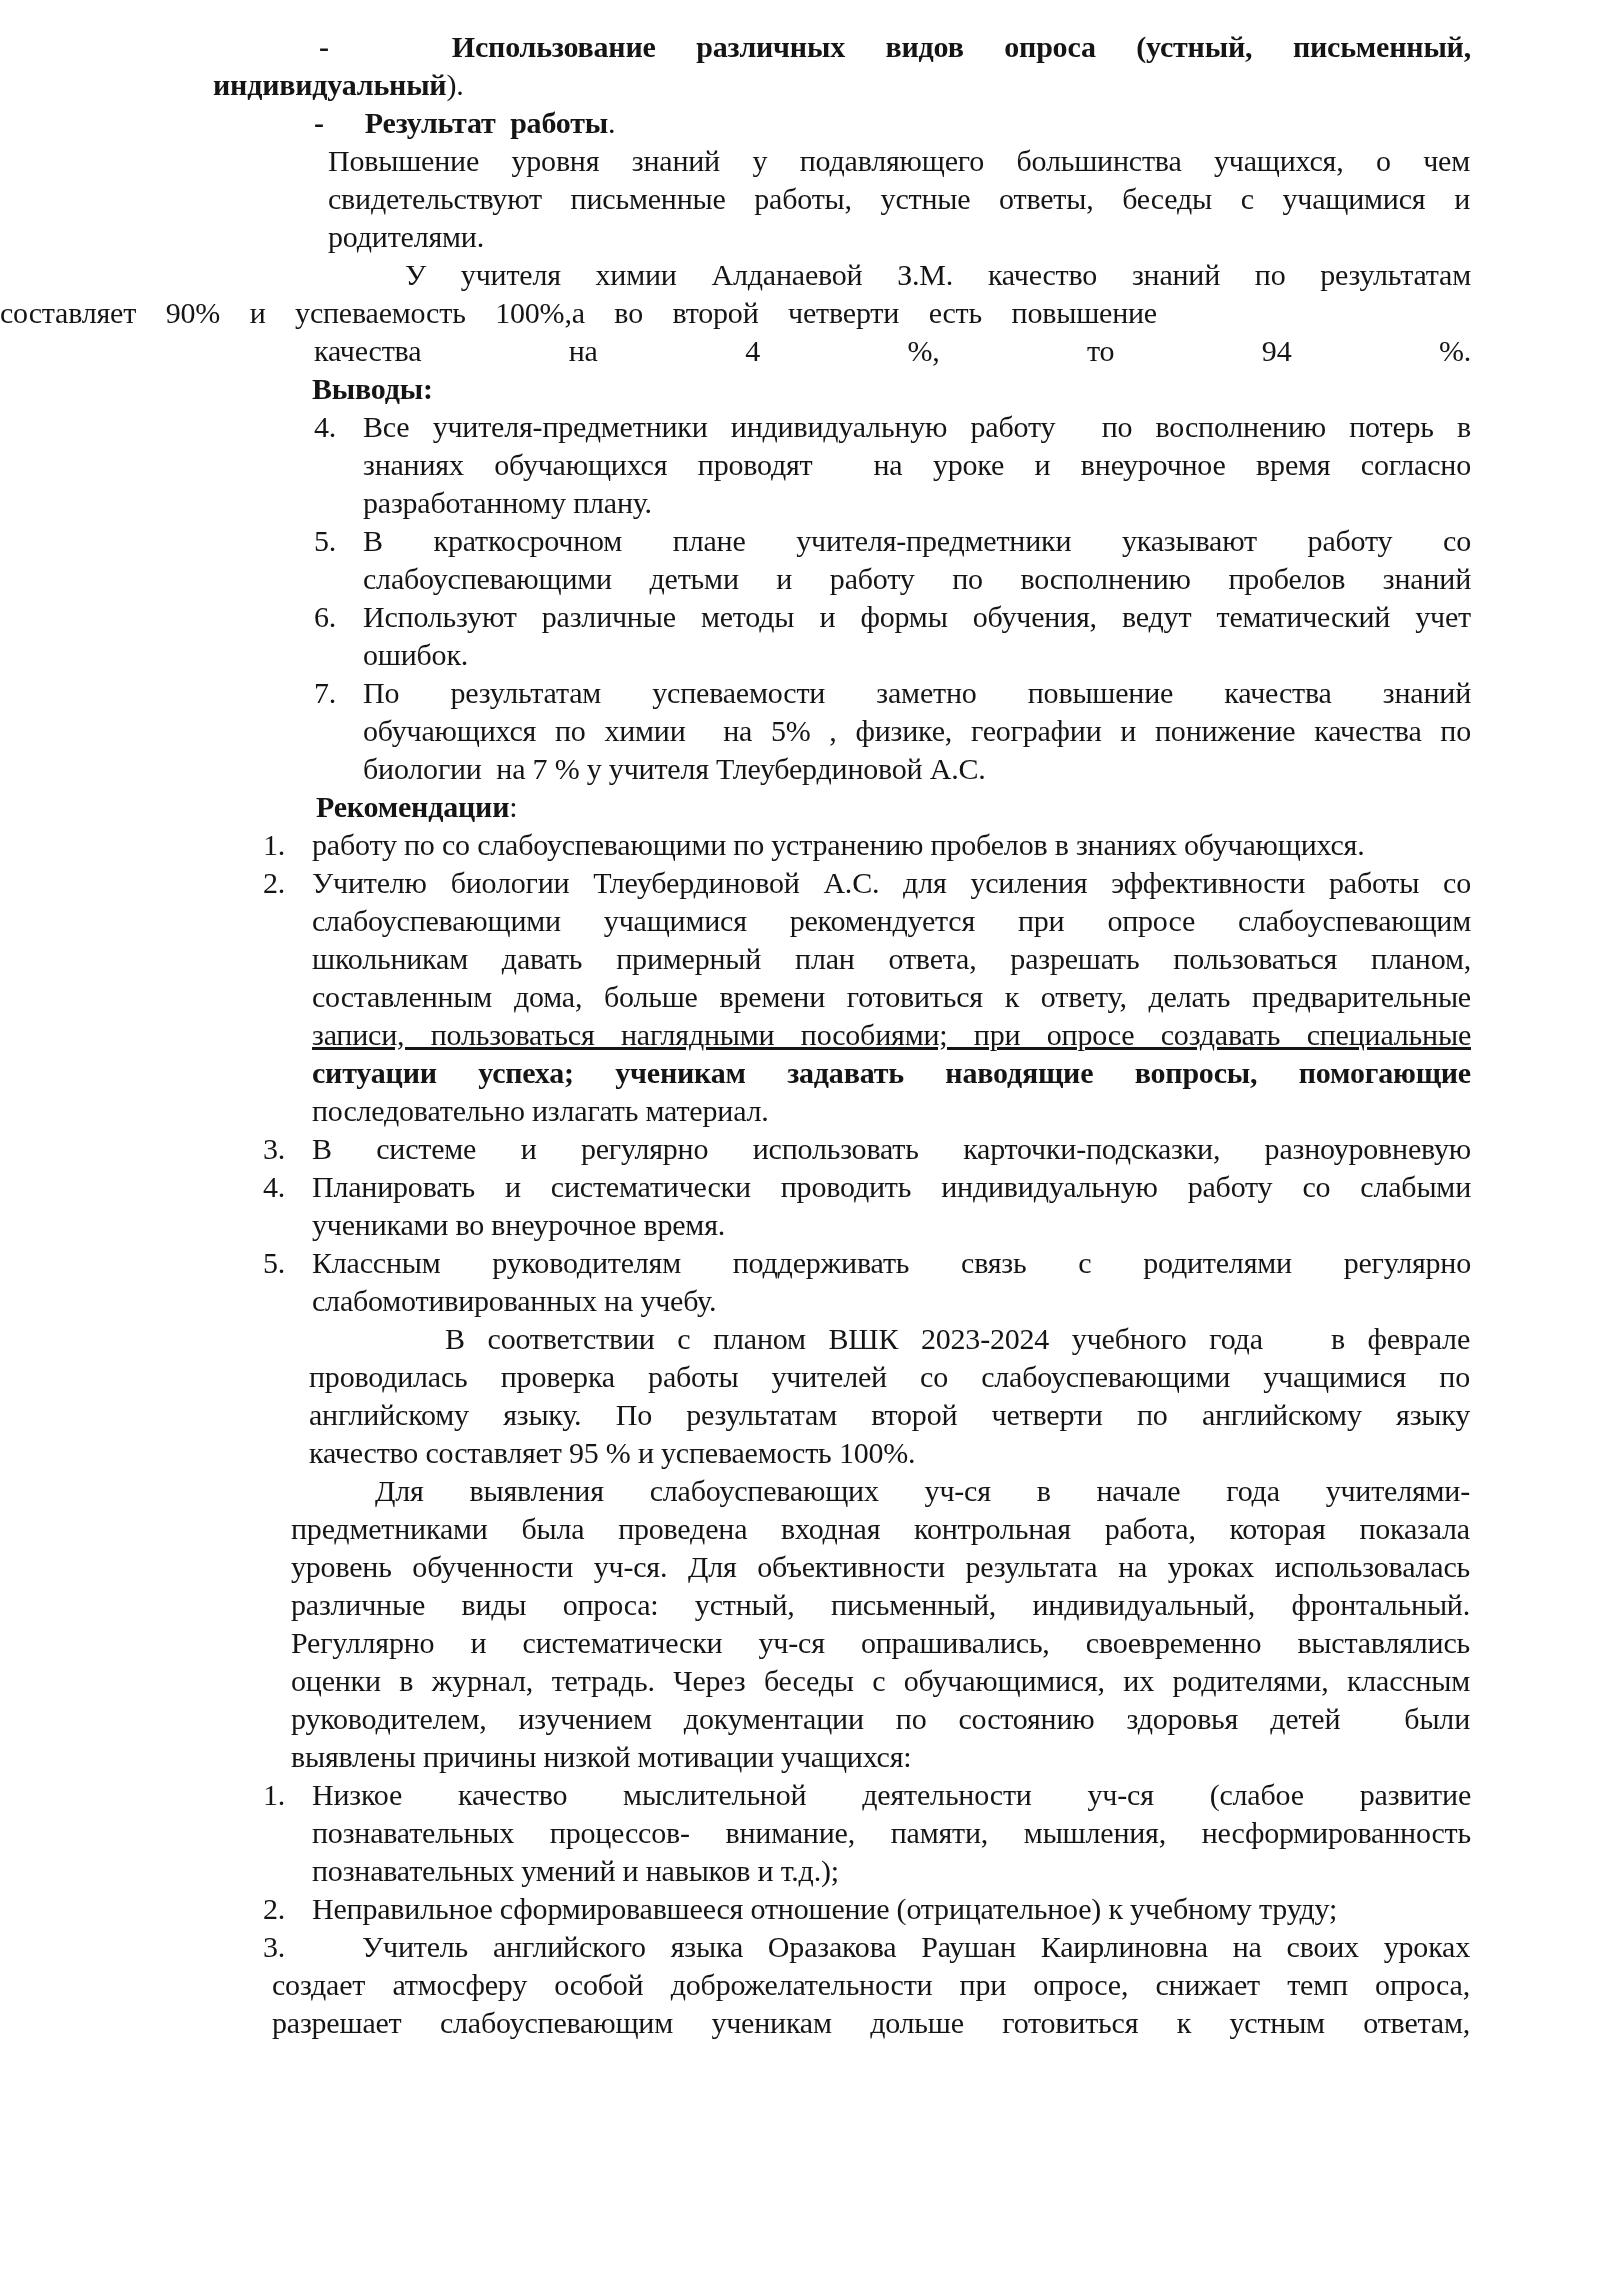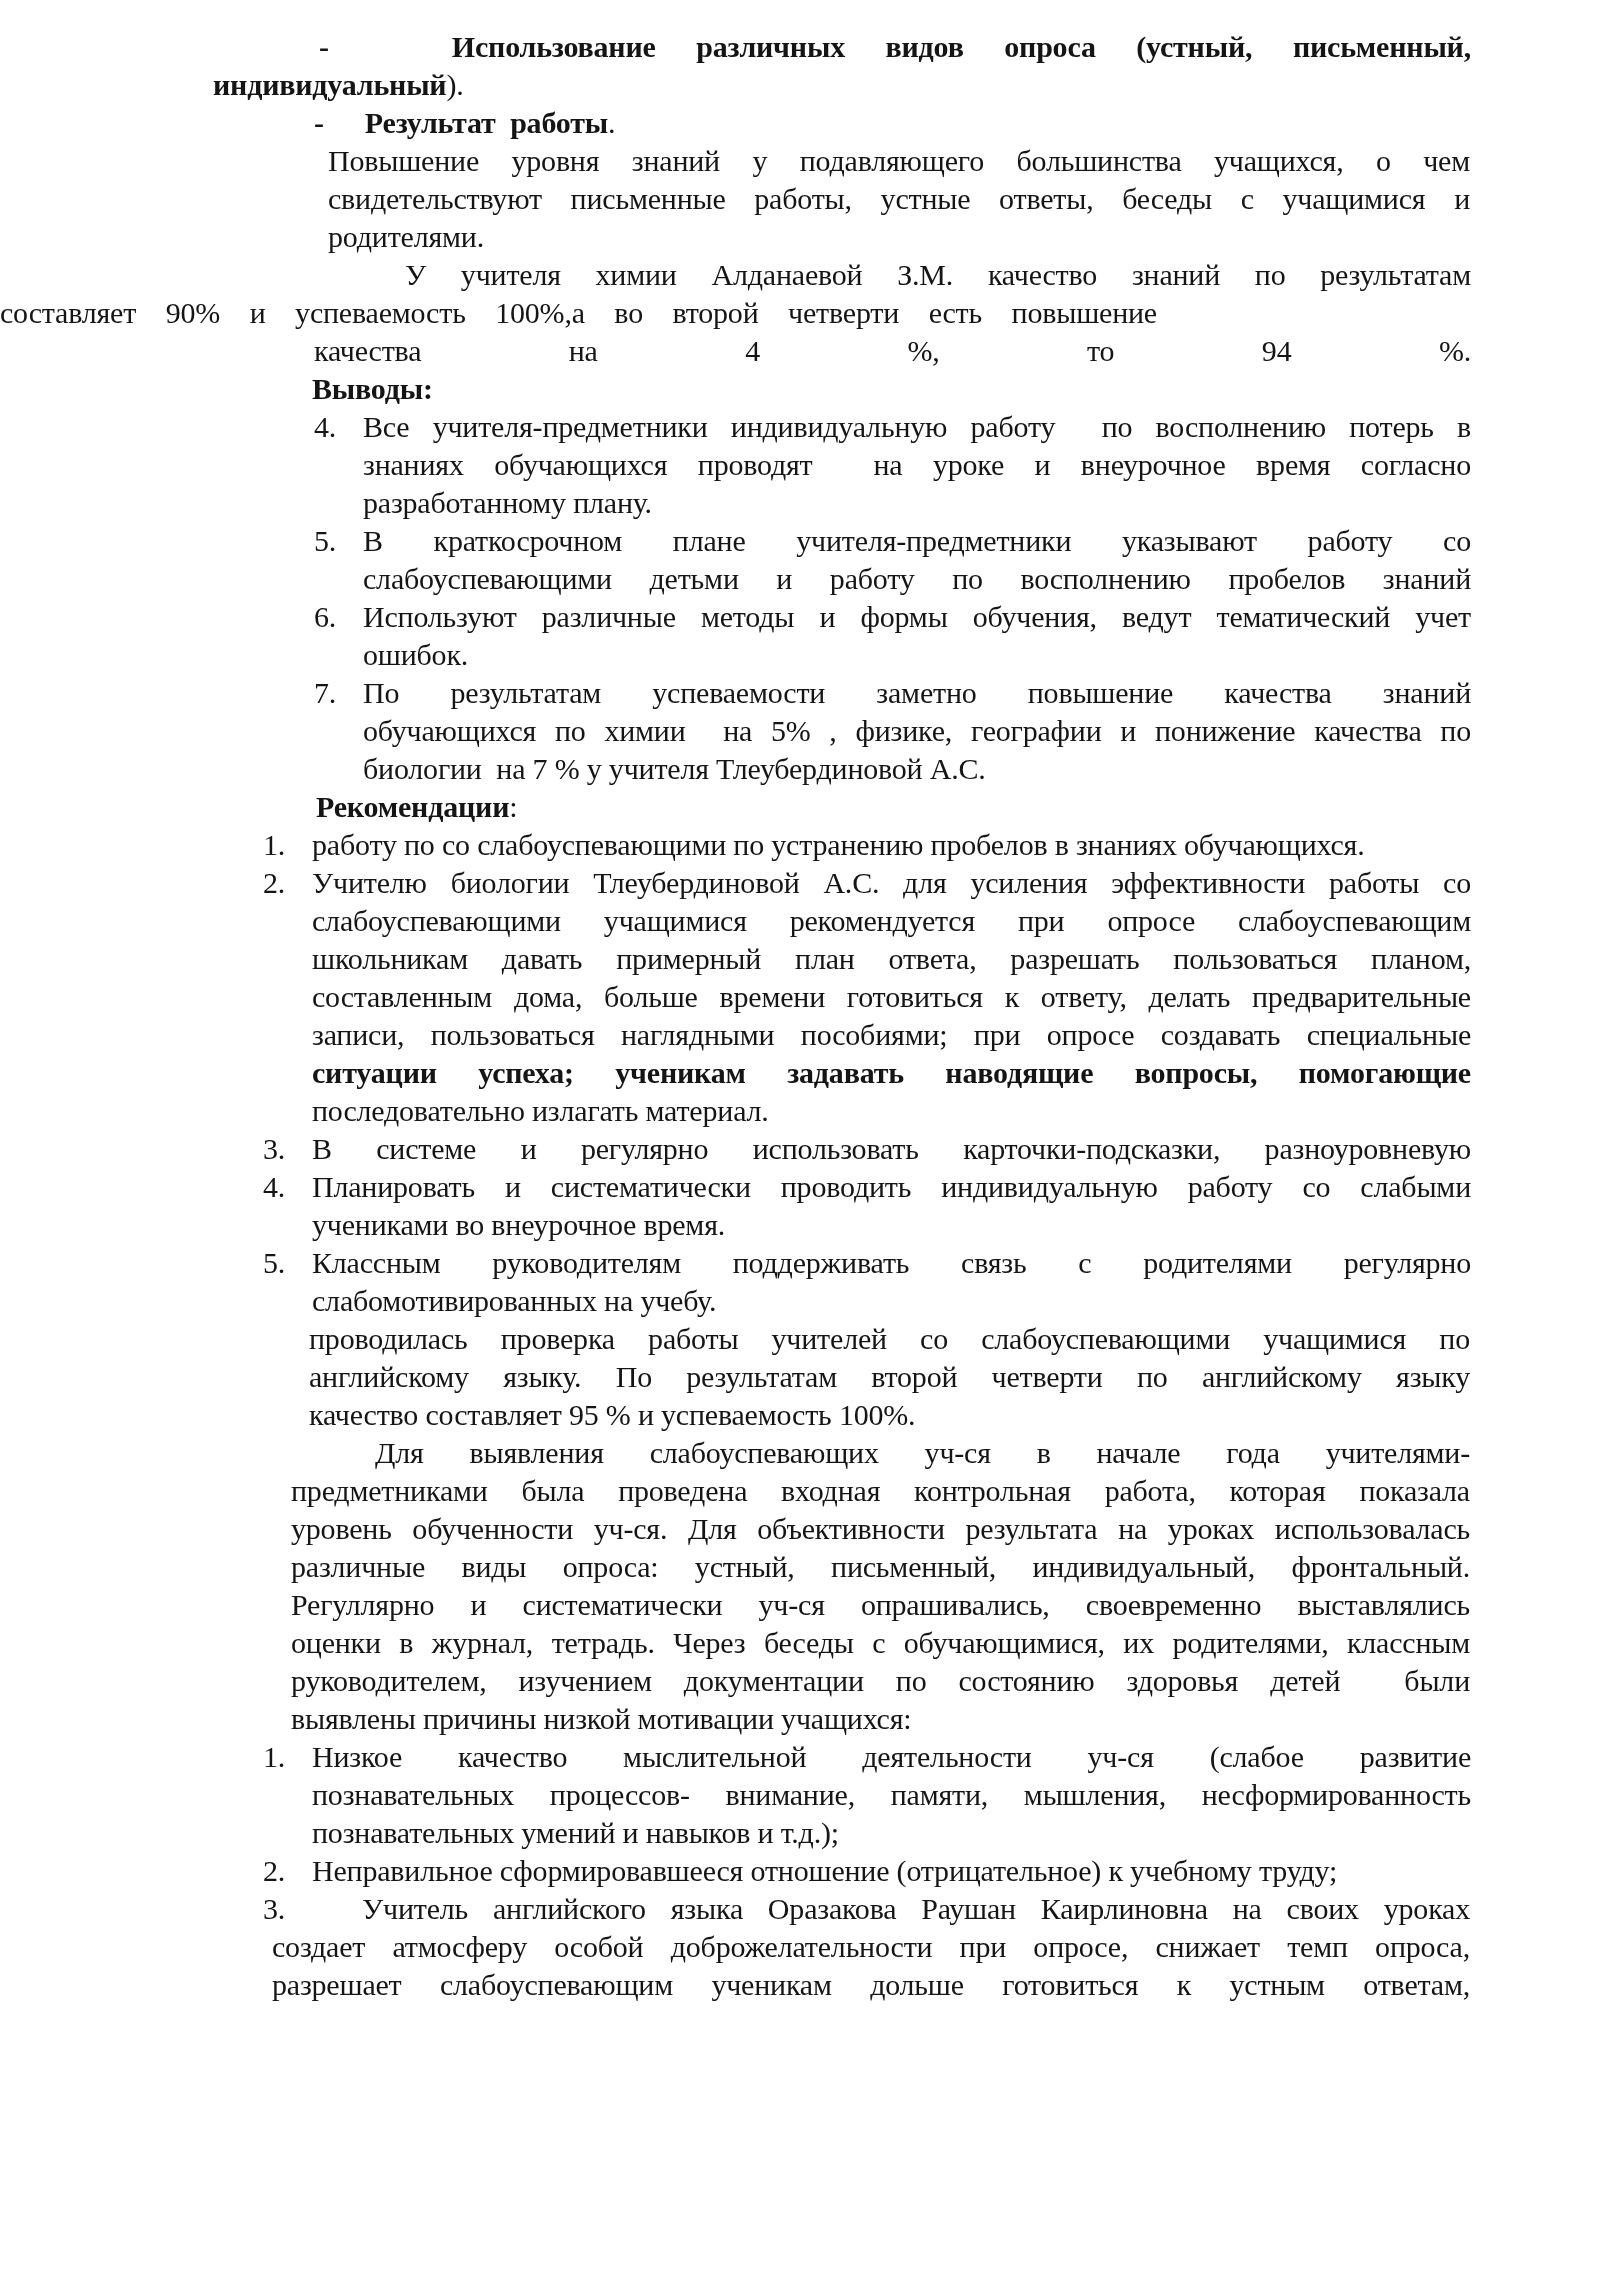--- a/index.html
+++ b/index.html
@@ -49,28 +49,29 @@
     <div class="line just" style="margin-left: 363px; width: 1108px;"><span class="marker" style="left: -49px;">7.</span><span>По результатам успеваемости заметно повышение качества знаний</span></div>
     <div class="line just" style="margin-left: 363px; width: 1108px;"><span>обучающихся по химии&nbsp; на 5% , физике, географии и понижение качества по</span></div>
     <div class="line" style="margin-left: 363px; width: 1108px;"><span>биологии&nbsp; на 7 % у учителя Тлеубердиновой А.С.</span></div>
     <div class="line" style="margin-left: 316px; width: 1155px;"><span class="b">Рекомендации</span><span>:</span></div>
     <div class="line just" style="margin-left: 312px; width: 1159px;"><span class="marker" style="left: -49px;">1.</span></div>
     <div class="line" style="margin-left: 312px; width: 1159px;"><span>работу по со слабоуспевающими по устранению пробелов в знаниях обучающихся.</span></div>
     <div class="line just" style="margin-left: 312px; width: 1159px;"><span class="marker" style="left: -49px;">2.</span><span>Учителю биологии Тлеубердиновой А.С. для усиления эффективности работы со</span></div>
     <div class="line just" style="margin-left: 312px; width: 1159px;"><span>слабоуспевающими учащимися рекомендуется при опросе слабоуспевающим</span></div>
     <div class="line just" style="margin-left: 312px; width: 1159px;"><span>школьникам давать примерный план ответа, разрешать пользоваться планом,</span></div>
     <div class="line just" style="margin-left: 312px; width: 1159px;"><span>составленным дома, больше времени готовиться к ответу, делать предварительные</span></div>
-    <div class="line just" style="margin-left: 312px; width: 1159px;"><span>записи, пользоваться наглядными пособиями; при опросе создавать специальные</span></div>
+    <div class="line just" style="margin-left: 312px; width: 1159px; text-decoration: underline;"><span>записи, пользоваться наглядными пособиями; при опросе создавать специальные</span></div>
     <div class="line just" style="margin-left: 312px; width: 1159px; font-weight: bold;"><span>ситуации успеха; ученикам задавать наводящие вопросы, помогающие</span></div>
     <div class="line" style="margin-left: 312px; width: 1159px;"><span>последовательно излагать материал.</span></div>
     <div class="line just" style="margin-left: 312px; width: 1159px;"><span class="marker" style="left: -49px;">3.</span><span>В системе и регулярно использовать карточки-подсказки, разноуровневую</span></div>
     <div class="line just" style="margin-left: 312px; width: 1159px;"><span class="marker" style="left: -49px;">4.</span><span>Планировать и систематически проводить индивидуальную работу со слабыми</span></div>
     <div class="line" style="margin-left: 312px; width: 1159px;"><span>учениками во внеурочное время.</span></div>
     <div class="line just" style="margin-left: 312px; width: 1159px;"><span class="marker" style="left: -49px;">5.</span><span>Классным руководителям поддерживать связь с родителями регулярно</span></div>
     <div class="line" style="margin-left: 312px; width: 1159px;"><span>слабомотивированных на учебу.</span></div>
+    <div class="line just" style="margin-left: 309px; width: 1161px; text-indent: 136px;"><span>В соответствии с планом ВШК 2023-2024 учебного года&nbsp;&nbsp; в феврале</span></div>
     <div class="line just" style="margin-left: 309px; width: 1161px;"><span>проводилась проверка работы учителей со слабоуспевающими учащимися по</span></div>
     <div class="line just" style="margin-left: 309px; width: 1161px;"><span>английскому языку. По результатам второй четверти по английскому языку</span></div>
     <div class="line" style="margin-left: 309px; width: 1161px;"><span>качество составляет 95 % и успеваемость 100%.</span></div>
     <div class="line just" style="margin-left: 291px; width: 1179px; text-indent: 84px;"><span>Для выявления слабоуспевающих уч-ся в начале года учителями-</span></div>
     <div class="line just" style="margin-left: 291px; width: 1179px;"><span>предметниками была проведена входная контрольная работа, которая показала</span></div>
     <div class="line just" style="margin-left: 291px; width: 1179px;"><span>уровень обученности уч-ся. Для объективности результата на уроках использовалась</span></div>
     <div class="line just" style="margin-left: 291px; width: 1179px;"><span>различные виды опроса: устный, письменный, индивидуальный, фронтальный.</span></div>
     <div class="line just" style="margin-left: 291px; width: 1179px;"><span>Регуллярно и систематически уч-ся опрашивались, своевременно выставлялись</span></div>
     <div class="line just" style="margin-left: 291px; width: 1179px;"><span>оценки в журнал, тетрадь. Через беседы с обучающимися, их родителями, классным</span></div>
     <div class="line just" style="margin-left: 291px; width: 1179px;"><span>руководителем, изучением документации по состоянию здоровья детей&nbsp; были</span></div>

